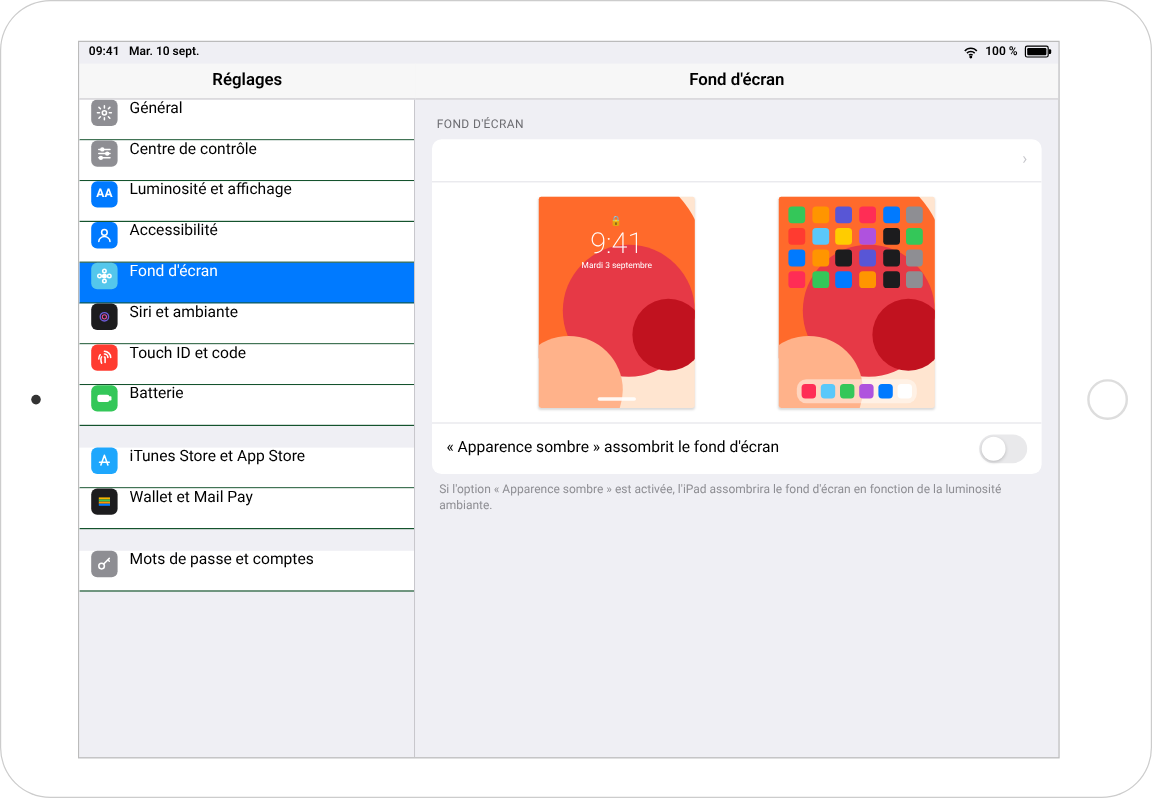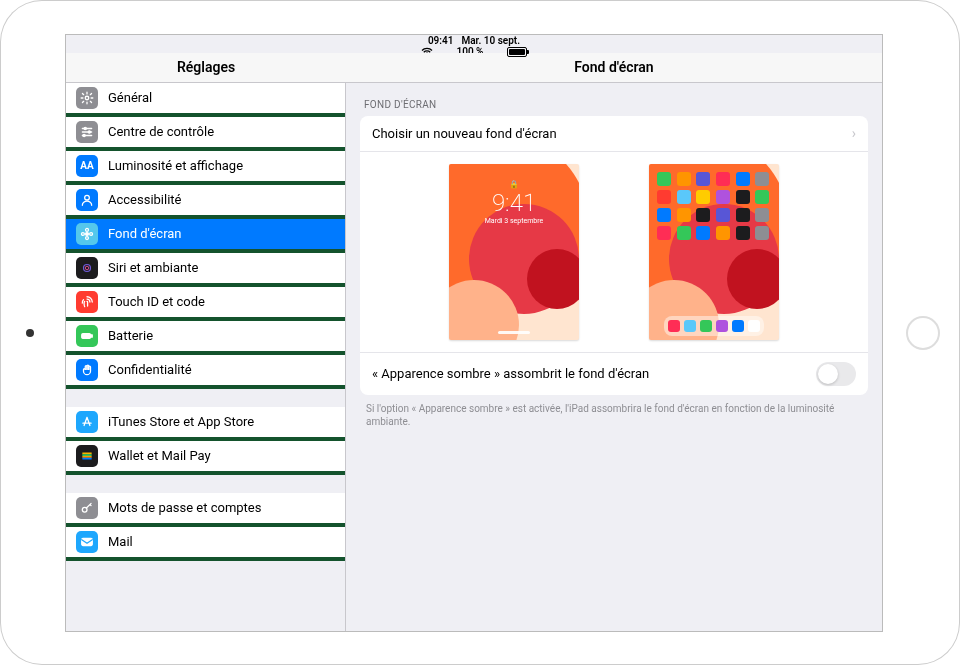--- a/index.html
+++ b/index.html
@@ -61,24 +61,23 @@
     .status-bar {
       height: 18px;
       display: flex;
       align-items: center;
       justify-content: space-between;
       padding: 0 8px;
       font-size: 10px;
       font-weight: 600;
       color: #000;
       background: #efeff4;
-      flex-direction: column;
     }
     .status-left { display: flex; gap: 8px; }
-    .status-right { display: flex; gap: 23px; align-items: center; }
+    .status-right { display: flex; gap: 6px; }
 
     .wifi-icon { width: 12px; height: 12px; }
     .battery-icon { width: 20px; height: 10px; border: 1px solid #000; border-radius: 2px; position: relative; }
     .battery-icon::after { content: ""; position: absolute; right: -3px; top: 2px; width: 2px; height: 4px; background: #000; border-radius: 0 1px 1px 0; }
     .battery-fill { position: absolute; left: 1px; top: 1px; bottom: 1px; right: 1px; background: #000; border-radius: 1px; }
 
     .headers-row { display: flex; height: 30px; }
     .sidebar-header, .main-header {
       display: flex; align-items: center; justify-content: center;
       font-size: 14px; font-weight: 600; color: #000;
@@ -94,25 +93,24 @@
       background: #efeff4;
       border-right: 1px solid #c8c7cc;
       overflow-y: auto;
     }
     .sidebar::-webkit-scrollbar { display: none; }
 
     .group-spacer { height: 18px; }
 
     .sidebar-item {
       display: flex;
-      align-items: center;
       height: 34px;
       padding: 0 10px;
       background: #fff;
-      border-bottom: 4px solid #14532d;
+      border-bottom: 1px solid #14532d;
       font-size: 13px;
       color: #000;
       cursor: pointer;
     }
     .sidebar-item.selected { background: #007aff; color: #fff; }
     .sidebar-item .icon-box {
       width: 22px; height: 22px; border-radius: 5px; margin-right: 10px;
       display: flex; align-items: center; justify-content: center; flex-shrink: 0;
     }
 
@@ -320,30 +318,20 @@
           </div>
           <div class="sidebar-item">
             <div class="icon-box" style="background: rgb(52, 199, 89);">
               <svg width="14" height="14" viewBox="0 0 24 24" fill="none" stroke="#fff" stroke-width="2.2" stroke-linecap="round" stroke-linejoin="round">
                 <rect x="3" y="8" width="15" height="8" rx="2" fill="#fff"></rect>
                 <rect x="19" y="10" width="2" height="4" fill="#fff"></rect>
               </svg>
             </div>
             <span>Batterie</span>
           </div>
-          <div class="sidebar-item">
-            <div class="icon-box" style="background: rgb(0, 122, 255);">
-              <svg width="14" height="14" viewBox="0 0 24 24" fill="none" stroke="#fff" stroke-width="2.2" stroke-linecap="round" stroke-linejoin="round">
-                <path d="M9 11V6a1.5 1.5 0 0 1 3 0v5"></path>
-                <path d="M12 11V5a1.5 1.5 0 0 1 3 0v6"></path>
-                <path d="M15 11V7a1.5 1.5 0 0 1 3 0v7a6 6 0 0 1-12 0v-3a1.5 1.5 0 0 1 3 0"></path>
-              </svg>
-            </div>
-            <span>Confidentialité</span>
-          </div>
           <div class="group-spacer"></div>
           <div class="sidebar-item">
             <div class="icon-box" style="background: rgb(30, 167, 253);">
               <svg width="14" height="14" viewBox="0 0 24 24" fill="none" stroke="#fff" stroke-width="2.2" stroke-linecap="round" stroke-linejoin="round">
                 <path d="M12 4l5 14M12 4L7 18M5 14h14"></path>
               </svg>
             </div>
             <span>iTunes Store et App Store</span>
           </div>
           <div class="sidebar-item">
@@ -360,38 +348,28 @@
           <div class="group-spacer"></div>
           <div class="sidebar-item">
             <div class="icon-box" style="background: rgb(142, 142, 147);">
               <svg width="14" height="14" viewBox="0 0 24 24" fill="none" stroke="#fff" stroke-width="2.2" stroke-linecap="round" stroke-linejoin="round">
                 <circle cx="8" cy="15" r="4"></circle>
                 <path d="M11 12l8-8M17 6l2 2"></path>
               </svg>
             </div>
             <span>Mots de passe et comptes</span>
           </div>
-          <div class="sidebar-item">
-            <div class="icon-box" style="background: rgb(30, 167, 253);">
-              <svg width="14" height="14" viewBox="0 0 24 24" fill="none" stroke="#fff" stroke-width="2.2" stroke-linecap="round" stroke-linejoin="round">
-                <rect x="3" y="6" width="18" height="12" rx="2" fill="#fff"></rect>
-                <path d="M3 8l9 6 9-6" stroke="#1ea7fd"></path>
-              </svg>
-            </div>
-            <span>Mail</span>
-          </div>
         </div>
 
       <div class="main">
         <div class="section-header">FOND D'ÉCRAN</div>
 
         <div class="cell-group">
 
           <div class="cell">
-            <span>Choisir un nouveau fond d'écran</span>
             <span class="chevron">›</span>
           </div>
 
           <div class="cell previews-cell">
             <div class="preview-cell-wrap">
 
             <div class="wallpaper-preview">
               <div class="blob" style="width:180px;height:180px;background:#ff6a2b;top:-30px;left:-40px;"></div>
               <div class="blob" style="width:110px;height:110px;background:#e63946;top:40px;left:20px;"></div>
               <div class="blob" style="width:60px;height:60px;background:#c1121f;top:85px;left:78px;"></div>

